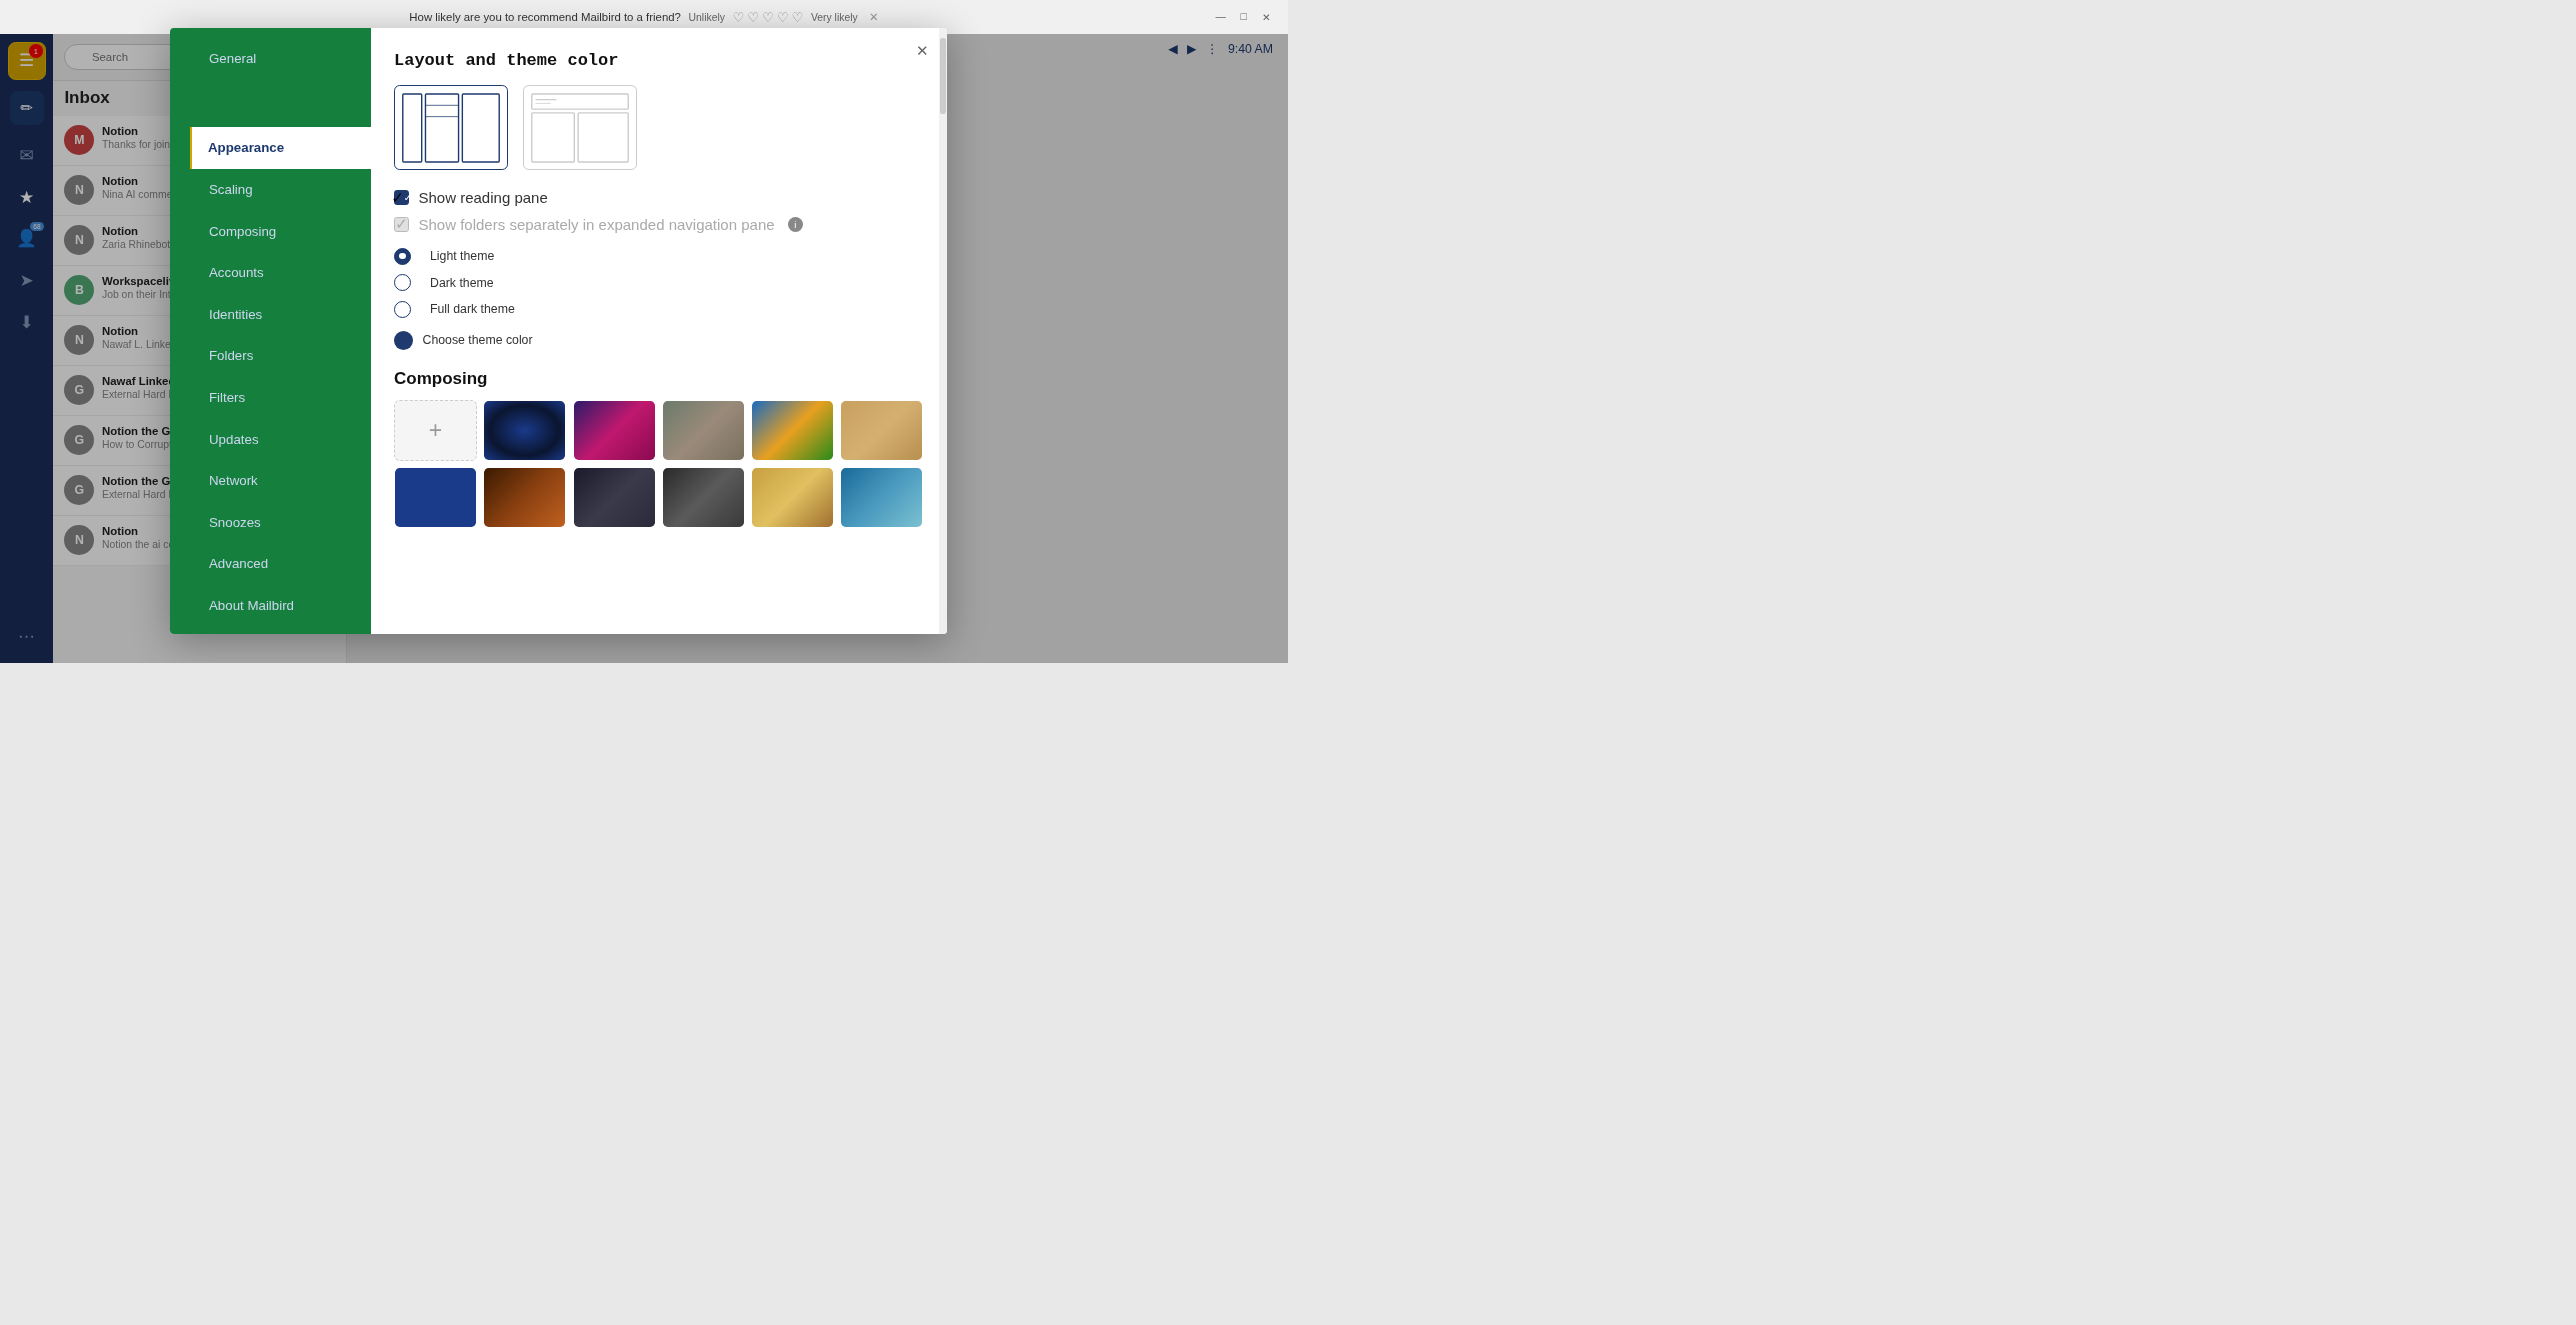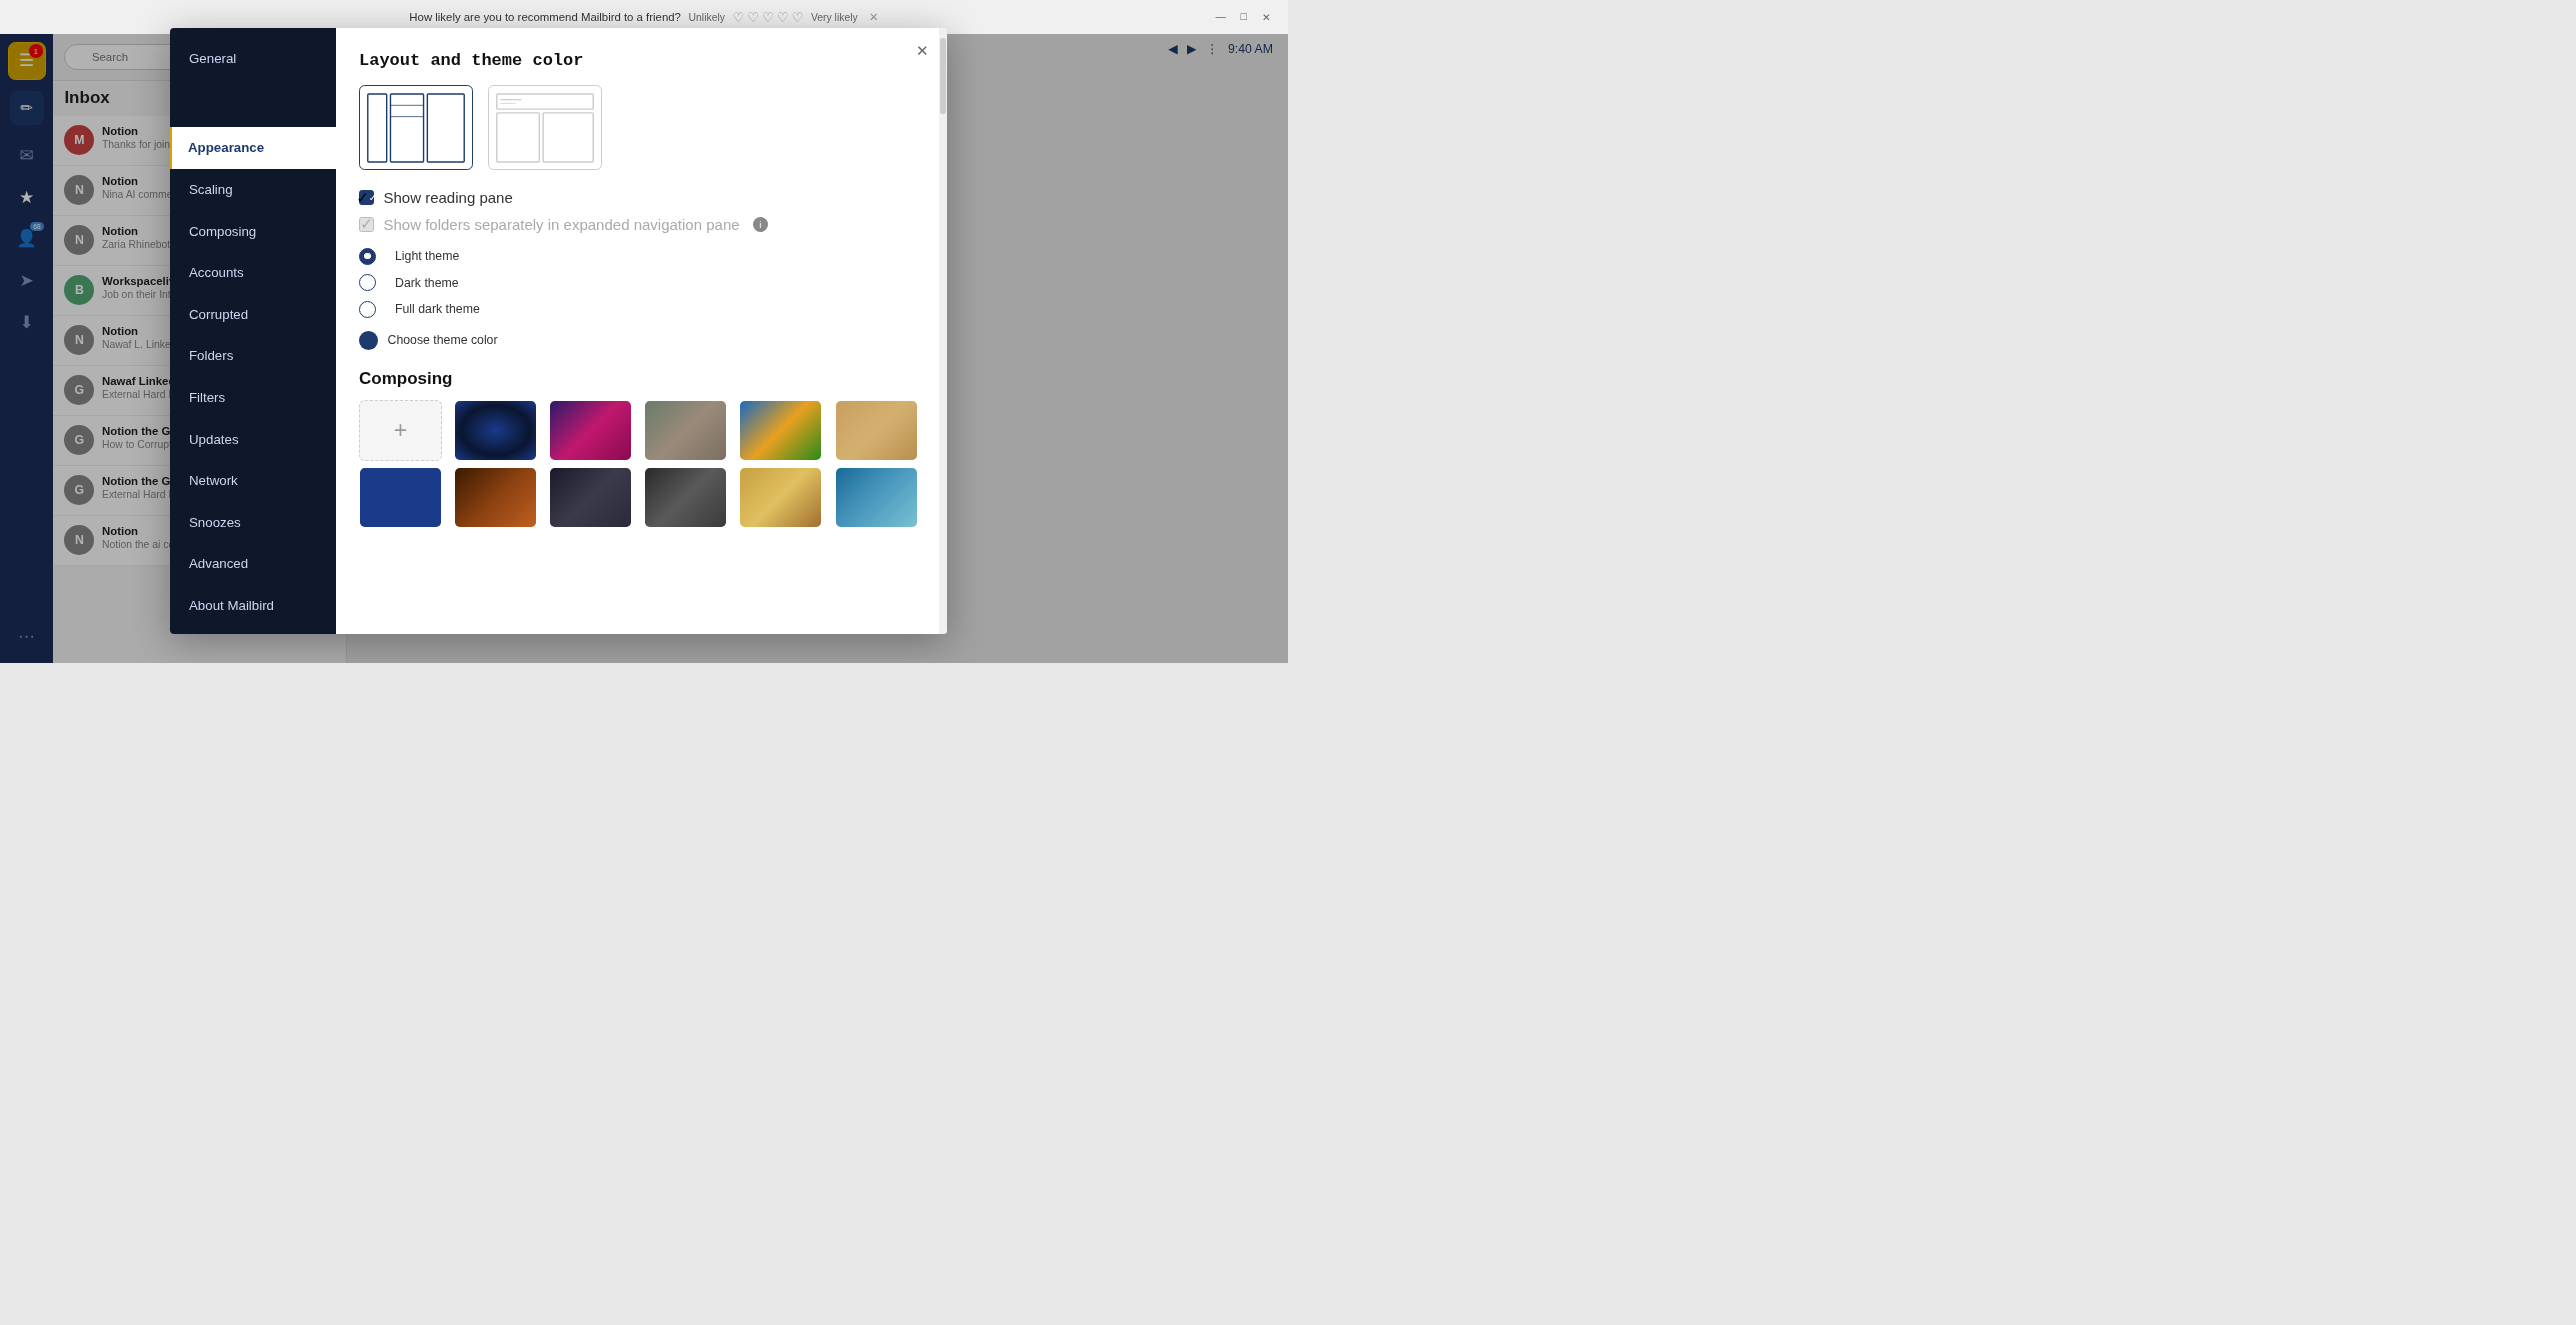--- a/index.html
+++ b/index.html
@@ -202,24 +202,25 @@
       background: white;
       border-radius: 3.8px;
       box-shadow: 0 7.6px 38px rgba(0,0,0,0.3);
       display: flex;
       z-index: 200;
       overflow: hidden;
     }
 
     
     .settings-nav {
-      width: 166px;
-      background: #0f172a;
+      width: 201px;
+      background: #15803d;
       flex-shrink: 0;
       padding-top: 9.5px;
+      padding-left: 20px;
     }
     .settings-nav-item {
       padding: 13.3px 19px;
       font-size: 13.3px;
       color: #ccd6f0;
       cursor: pointer;
     }
     .settings-nav-item.active {
       background: white;
       color: #1e3a6e;
@@ -603,21 +604,21 @@
 <div class="modal-backdrop"></div>
 
 <div class="settings-modal">
 
   <div class="settings-nav">
     <div class="settings-nav-item">General</div>
     <div class="settings-nav-item active">Appearance</div>
     <div class="settings-nav-item">Scaling</div>
     <div class="settings-nav-item">Composing</div>
     <div class="settings-nav-item">Accounts</div>
-    <div class="settings-nav-item">Corrupted</div>
+    <div class="settings-nav-item">Identities</div>
     <div class="settings-nav-item">Folders</div>
     <div class="settings-nav-item">Filters</div>
     <div class="settings-nav-item">Updates</div>
     <div class="settings-nav-item">Network</div>
     <div class="settings-nav-item">Snoozes</div>
     <div class="settings-nav-item">Advanced</div>
     <div class="settings-nav-item">About Mailbird</div>
   </div>
 
   <div class="settings-content">

